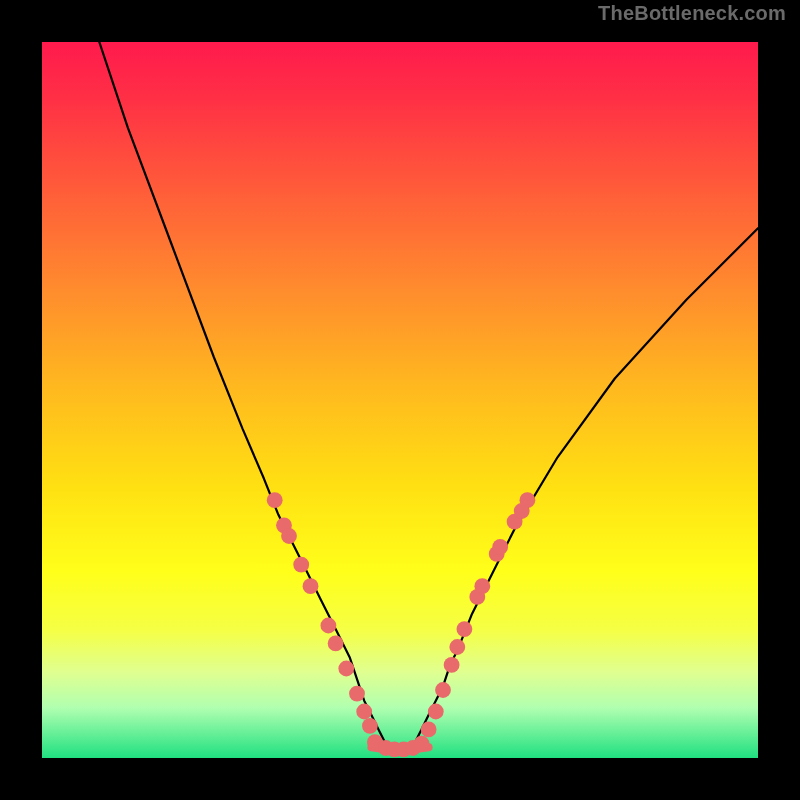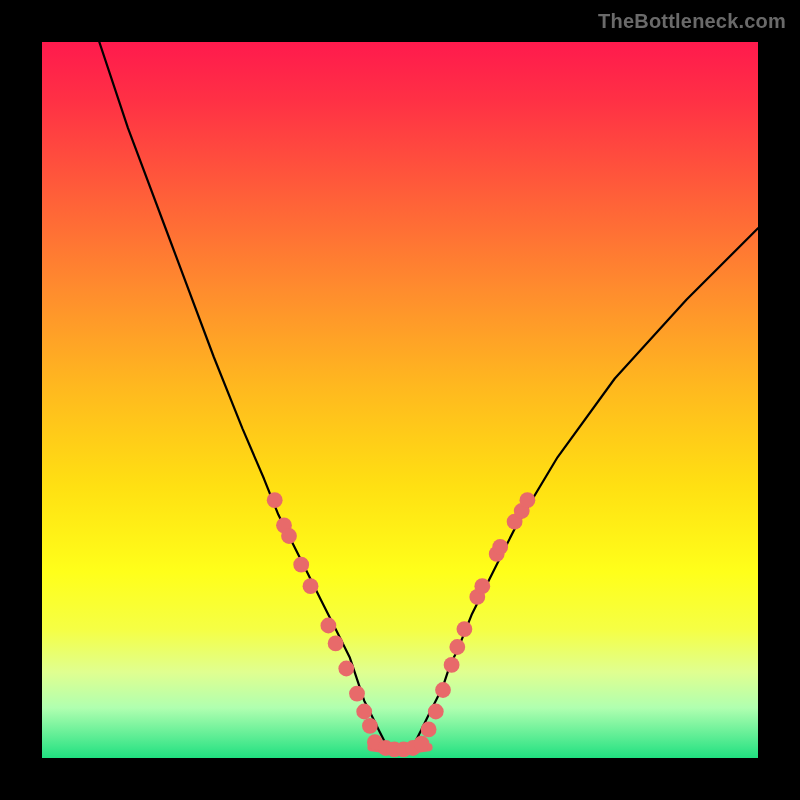--- a/index.html
+++ b/index.html
@@ -24,21 +24,21 @@
       #ffb81f 48%,
       #ffe012 62%,
       #ffff1a 74%,
       #f5ff44 82%,
       #e0ff90 88%,
       #b0ffb0 93%,
       #20e080 100%);
   }
   .watermark {
     position: absolute;
-    top: 10px;
+    top: 2px;
     right: 14px;
     font-family: Arial, Helvetica, sans-serif;
     font-size: 20px;
     font-weight: bold;
     color: #6a6a6a;
     letter-spacing: 0.2px;
     user-select: none;
   }
   svg.curves {
     position: absolute;

